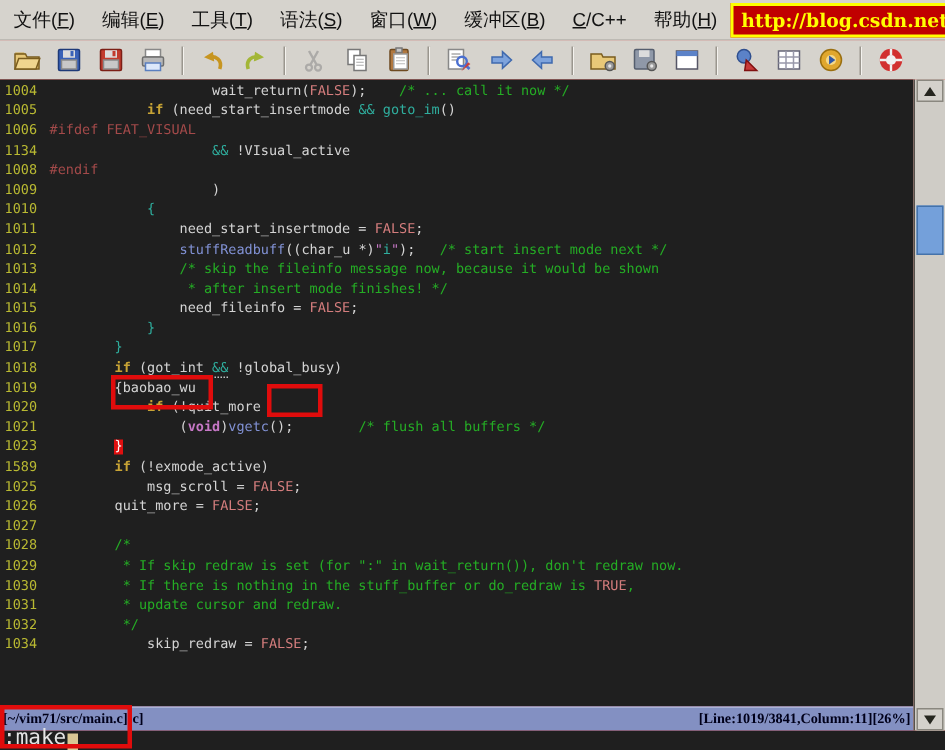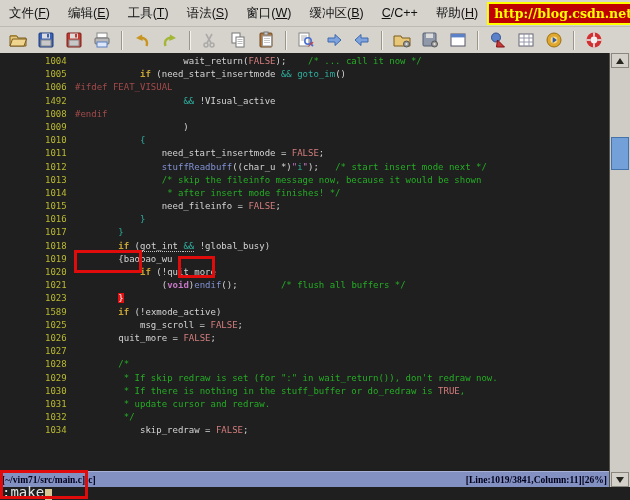--- a/index.html
+++ b/index.html
@@ -19,21 +19,21 @@
   .toolbar{height:26px;display:flex;align-items:center;background:#d6d3cd;padding-left:4px;
            box-sizing:border-box;}
   .tb{width:22px;height:22px;margin:0 3px;display:flex;align-items:center;justify-content:center;}
   .tb svg{width:20px;height:20px;}
   .tb.disabled{opacity:.55;filter:grayscale(1);}
   .tsep{width:1px;height:19px;background:#9a968e;border-right:1px solid #f4f2ee;margin:0 5px;}
 
   
   .main-row{display:flex;height:434px;}
   .editor-col{width:609px;display:flex;flex-direction:column;}
-  .code-area{height:418px;background:#1f1f1f;overflow:hidden;padding-top:2px;box-sizing:border-box;padding-left:42px;}
+  .code-area{height:418px;background:#1f1f1f;overflow:hidden;padding-top:2px;box-sizing:border-box;}
   .cl{height:13.2px;line-height:13.2px;white-space:pre;font-family:"DejaVu Sans Mono",monospace;font-size:9px;}
   .ln{display:inline-block;width:30px;padding-left:3px;color:#b9b932;}
   .lc{white-space:pre;}
   .sg-n{color:#d4d4d4;}
   .sg-k{color:#c8a435;font-weight:bold;}
   .sg-s{color:#2fae9e;}
   .sg-c{color:#d47d7d;}
   .sg-m{color:#25ad25;}
   .sg-p{color:#a44a4a;}
   .sg-f{color:#8191d4;}
@@ -229,35 +229,35 @@
       </div>
   </div>
 
   <div class="main-row">
     <div class="editor-col">
       <div class="code-area">
         <div>
             <div class="cl"><span class="ln">1004</span><span class="lc"><span class="sg-n">                    wait_return(</span><span class="sg-c">FALSE</span><span class="sg-n">);    </span><span class="sg-m">/* ... call it now */</span></span></div>
             <div class="cl"><span class="ln">1005</span><span class="lc"><span class="sg-n">            </span><span class="sg-k">if</span><span class="sg-n"> (need_start_insertmode </span><span class="sg-s">&amp;&amp;</span><span class="sg-n"> </span><span class="sg-s">goto_im</span><span class="sg-n">()</span></span></div>
             <div class="cl"><span class="ln">1006</span><span class="lc"><span class="sg-p">#ifdef FEAT_VISUAL</span></span></div>
-            <div class="cl"><span class="ln">1492</span><span class="lc"><span class="sg-n">                    </span><span class="sg-s">&amp;&amp;</span><span class="sg-n"> !VIsual_active</span></span></div>
+            <div class="cl"><span class="ln">1134</span><span class="lc"><span class="sg-n">                    </span><span class="sg-s">&amp;&amp;</span><span class="sg-n"> !VIsual_active</span></span></div>
             <div class="cl"><span class="ln">1008</span><span class="lc"><span class="sg-p">#endif</span></span></div>
             <div class="cl"><span class="ln">1009</span><span class="lc"><span class="sg-n">                    )</span></span></div>
             <div class="cl"><span class="ln">1010</span><span class="lc"><span class="sg-n">            </span><span class="sg-s">{</span></span></div>
             <div class="cl"><span class="ln">1011</span><span class="lc"><span class="sg-n">                need_start_insertmode = </span><span class="sg-c">FALSE</span><span class="sg-n">;</span></span></div>
             <div class="cl"><span class="ln">1012</span><span class="lc"><span class="sg-n">                </span><span class="sg-f">stuffReadbuff</span><span class="sg-n">((char_u *)</span><span class="sg-q">"</span><span class="sg-s">i</span><span class="sg-q">"</span><span class="sg-n">);   </span><span class="sg-m">/* start insert mode next */</span></span></div>
             <div class="cl"><span class="ln">1013</span><span class="lc"><span class="sg-n">                </span><span class="sg-m">/* skip the fileinfo message now, because it would be shown</span></span></div>
             <div class="cl"><span class="ln">1014</span><span class="lc"><span class="sg-n">                 </span><span class="sg-m">* after insert mode finishes! */</span></span></div>
             <div class="cl"><span class="ln">1015</span><span class="lc"><span class="sg-n">                need_fileinfo = </span><span class="sg-c">FALSE</span><span class="sg-n">;</span></span></div>
             <div class="cl"><span class="ln">1016</span><span class="lc"><span class="sg-n">            </span><span class="sg-s">}</span></span></div>
             <div class="cl"><span class="ln">1017</span><span class="lc"><span class="sg-n">        </span><span class="sg-s">}</span></span></div>
             <div class="cl"><span class="ln">1018</span><span class="lc"><span class="sg-n">        </span><span class="sg-uk">if</span><span class="sg-un"> (got_int </span><span class="sg-us">&amp;&amp;</span><span class="sg-n"> !global_busy)</span></span></div>
             <div class="cl"><span class="ln">1019</span><span class="lc"><span class="sg-n">        {baobao_wu</span></span></div>
             <div class="cl"><span class="ln">1020</span><span class="lc"><span class="sg-n">            </span><span class="sg-k">if</span><span class="sg-n"> (!quit_more</span></span></div>
-            <div class="cl"><span class="ln">1021</span><span class="lc"><span class="sg-n">                (</span><span class="sg-t">void</span><span class="sg-n">)</span><span class="sg-f">endif</span><span class="sg-n">();        </span><span class="sg-m">/* flush all buffers */</span></span></div>
+            <div class="cl"><span class="ln">1021</span><span class="lc"><span class="sg-n">                (</span><span class="sg-t">void</span><span class="sg-n">)</span><span class="sg-f">vgetc</span><span class="sg-n">();        </span><span class="sg-m">/* flush all buffers */</span></span></div>
             <div class="cl"><span class="ln">1023</span><span class="lc"><span class="sg-n">        </span><span class="sg-rb">}</span></span></div>
             <div class="cl"><span class="ln">1589</span><span class="lc"><span class="sg-n">        </span><span class="sg-k">if</span><span class="sg-n"> (!exmode_active)</span></span></div>
             <div class="cl"><span class="ln">1025</span><span class="lc"><span class="sg-n">            msg_scroll = </span><span class="sg-c">FALSE</span><span class="sg-n">;</span></span></div>
             <div class="cl"><span class="ln">1026</span><span class="lc"><span class="sg-n">        quit_more = </span><span class="sg-c">FALSE</span><span class="sg-n">;</span></span></div>
             <div class="cl"><span class="ln">1027</span><span class="lc"></span></div>
             <div class="cl"><span class="ln">1028</span><span class="lc"><span class="sg-n">        </span><span class="sg-m">/*</span></span></div>
             <div class="cl"><span class="ln">1029</span><span class="lc"><span class="sg-n">         </span><span class="sg-m">* If skip redraw is set (for ":" in wait_return()), don't redraw now.</span></span></div>
             <div class="cl"><span class="ln">1030</span><span class="lc"><span class="sg-n">         </span><span class="sg-m">* If there is nothing in the stuff_buffer or do_redraw is </span><span class="sg-c">TRUE</span><span class="sg-m">,</span></span></div>
             <div class="cl"><span class="ln">1031</span><span class="lc"><span class="sg-n">         </span><span class="sg-m">* update cursor and redraw.</span></span></div>
             <div class="cl"><span class="ln">1032</span><span class="lc"><span class="sg-n">         </span><span class="sg-m">*/</span></span></div>

